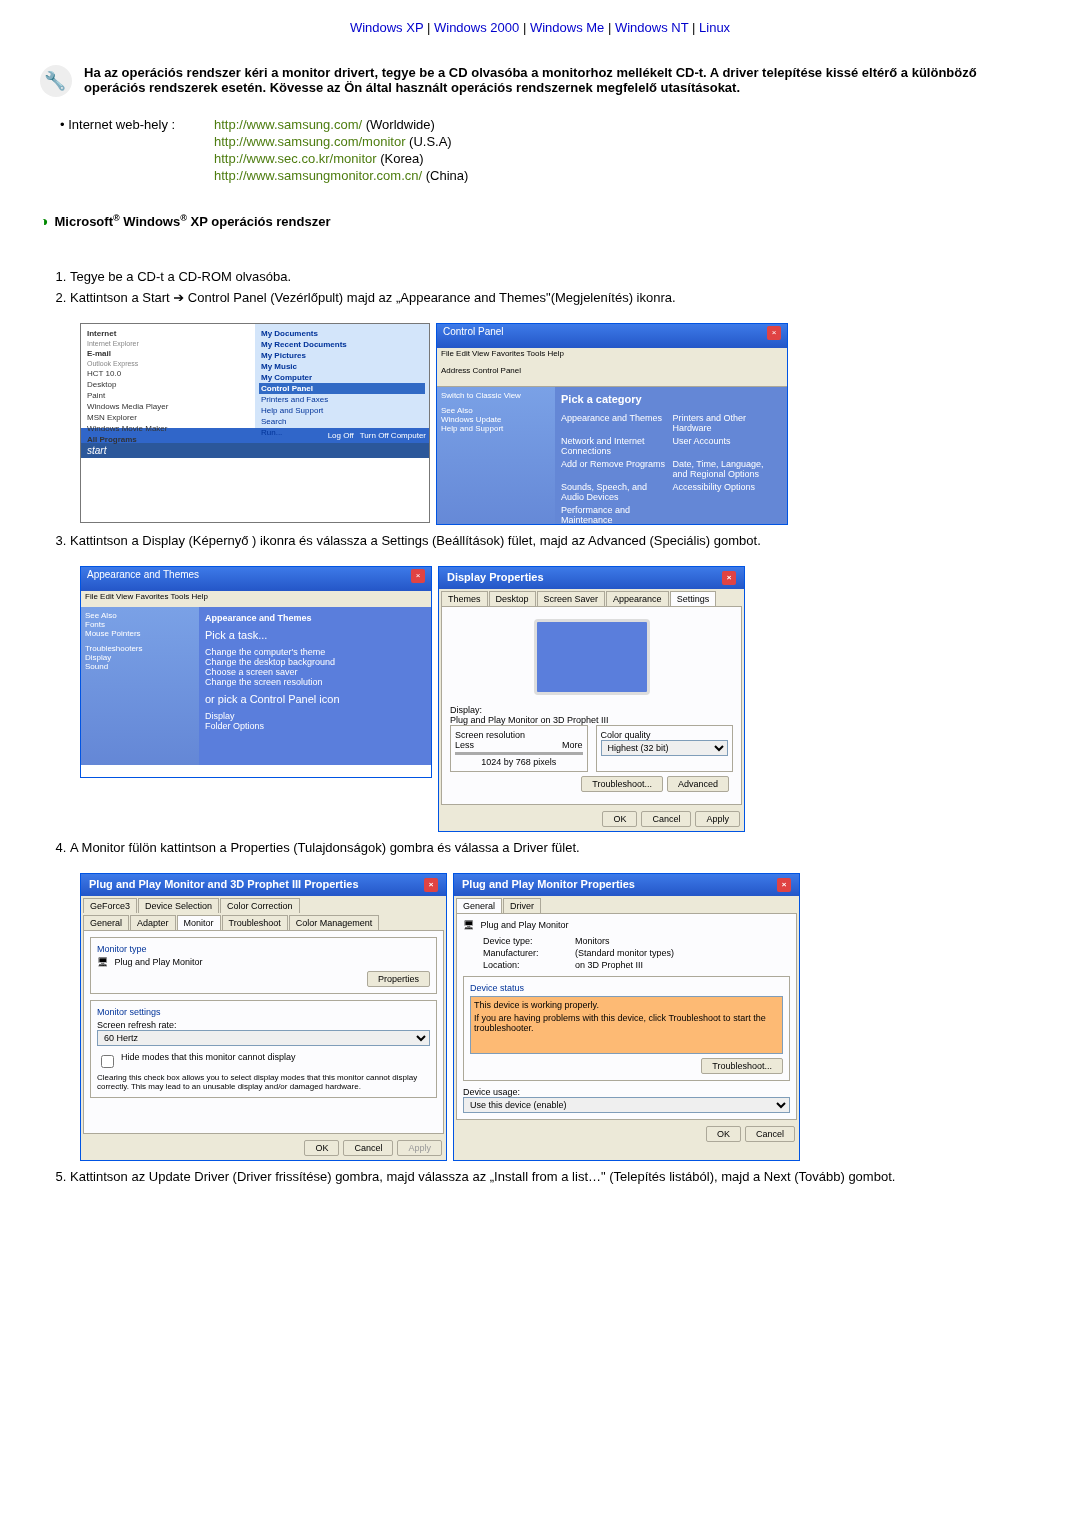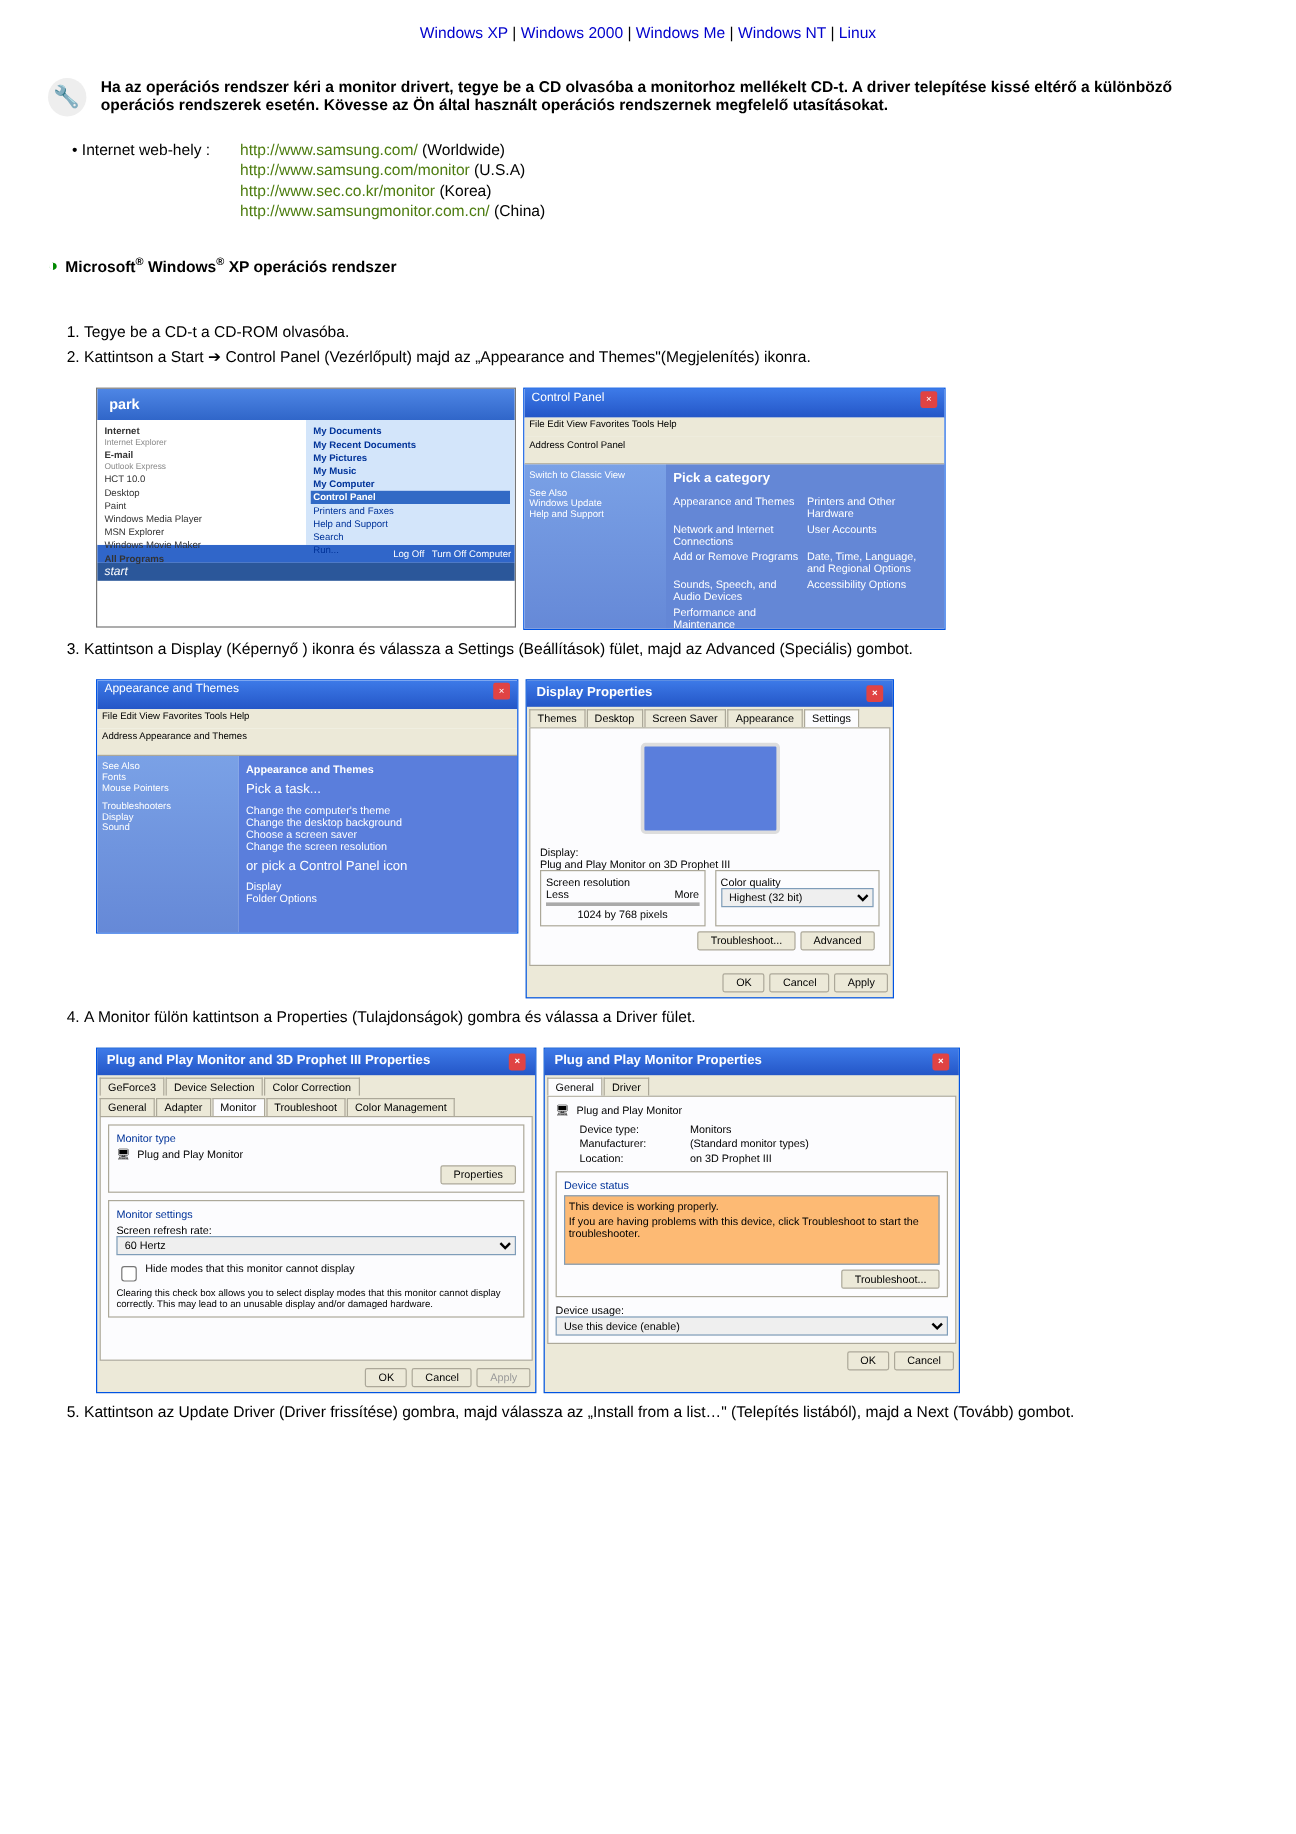--- a/index.html
+++ b/index.html
@@ -45,20 +45,21 @@
       margin-top: 14px;
       font-size: 13px;
     }
     .url-list {
       margin: 20px 0 30px 20px;
       font-size: 13px;
     }
     .url-row {
       display: flex;
       align-items: baseline;
+      gap: 14px;
     }
     .url-label {
       width: 140px;
     }
     .url-col {
       display: flex;
       flex-direction: column;
       gap: 2px;
     }
     .url-link {
@@ -369,21 +370,20 @@
 </div>
 
 <ol class="steps">
   <li>Tegye be a CD-t a CD-ROM olvasóba.</li>
   <li>Kattintson a Start ➔  Control Panel (Vezérlőpult) majd az „Appearance and Themes"(Megjelenítés) ikonra.</li>
 </ol>
 
 <div class="screenshot">
 
   <div class="start-box">
-    <div class="start-header">park</div>
     <div class="start-cols">
       <div class="start-col-left">
         <div class="start-item bold">Internet</div>
         <div class="start-item" style="font-size:7px;color:#888;">Internet Explorer</div>
         <div class="start-item bold">E-mail</div>
         <div class="start-item" style="font-size:7px;color:#888;">Outlook Express</div>
         <div class="start-item">HCT 10.0</div>
         <div class="start-item">Desktop</div>
         <div class="start-item">Paint</div>
         <div class="start-item">Windows Media Player</div>
@@ -451,21 +451,20 @@
 
 <div class="screenshot">
   <div class="appearance-box">
     <div class="cp-titlebar">
       <span>Appearance and Themes</span>
       <span class="win-btns">
           <span class="win-btn">×</span>
         </span>
     </div>
     <div class="cp-menubar">File  Edit  View  Favorites  Tools  Help</div>
-    <div class="cp-toolbar">Address Appearance and Themes</div>
     <div class="cp-body">
       <div class="cp-sidebar">
         <div>See Also</div>
         <div>Fonts</div>
         <div>Mouse Pointers</div>
         <div style="margin-top:6px;">Troubleshooters</div>
         <div>Display</div>
         <div>Sound</div>
       </div>
       <div class="appearance-content">

